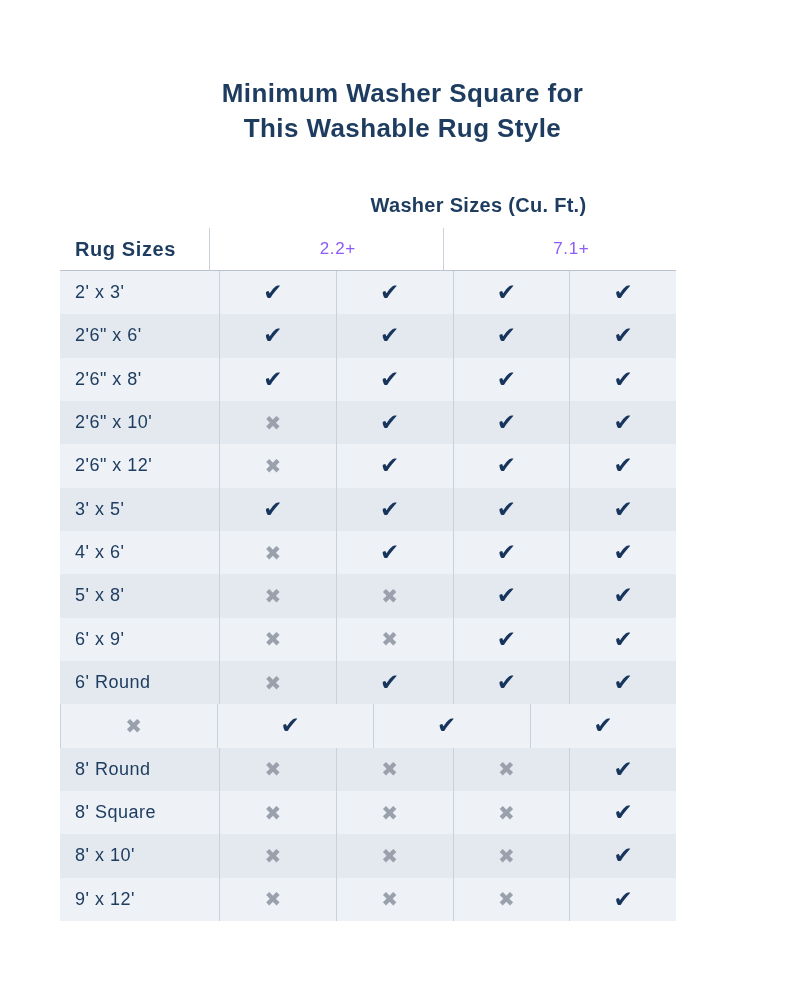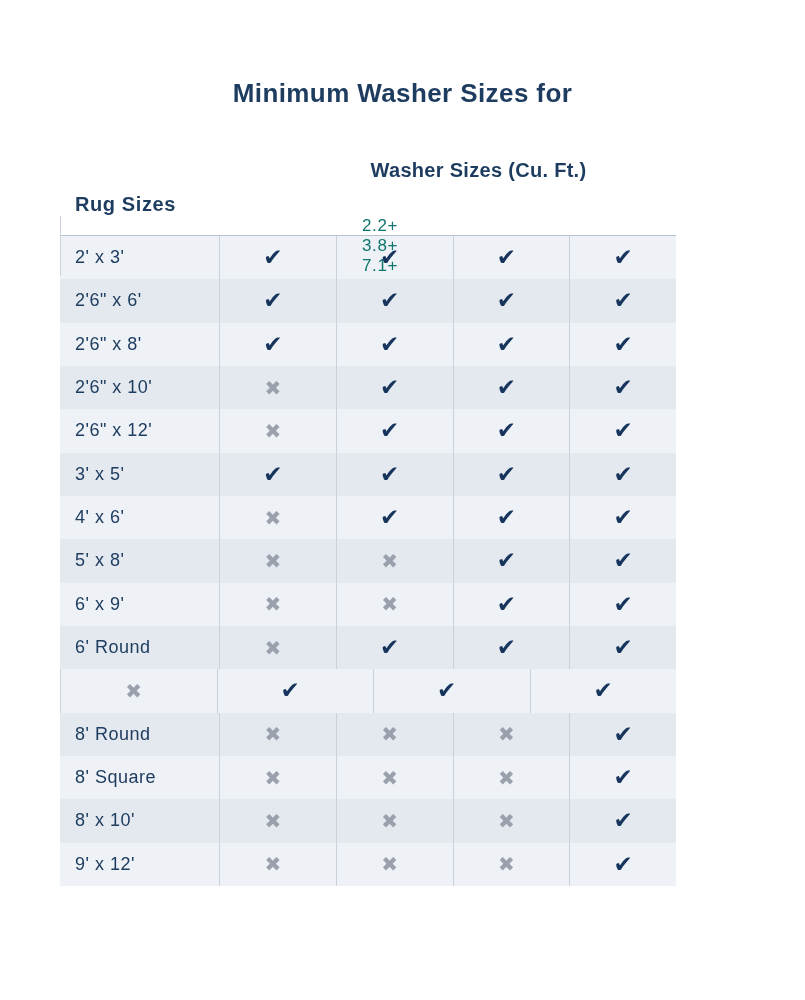--- a/index.html
+++ b/index.html
@@ -33,42 +33,41 @@
     font-weight: 700;
     letter-spacing: 0.3px;
     color: #1d3c5f;
   }
   .header-row {
     display: flex;
     height: 42px;
     margin-top: 7px;
     border-bottom: 1px solid #b9c3ce;
     background: #ffffff;
-    flex-direction: column;
   }
   .hdr-label {
     width: 149px;
     box-sizing: border-box;
     padding-left: 15px;
     display: flex;
     align-items: center;
     font-size: 20px;
     font-weight: 700;
     letter-spacing: 0.6px;
     color: #1d3c5f;
   }
   .hdr-size {
     flex: 1;
     display: flex;
     align-items: center;
     justify-content: center;
     border-left: 1px solid #c9d2dc;
     font-size: 17px;
     letter-spacing: 0.6px;
-    color: #0f766e;
+    color: #8b5cf6;
     padding-left: 23px;
   }
   .row {
     display: flex;
     height: 43.33px;
     gap: 10px;
   }
   .row.odd  { background: #eef1f6; }
   .row.even { background: #e4e9ef; }
   .cell-label {
@@ -100,31 +99,31 @@
     line-height: 1;
     font-weight: 700;
     color: #9aa1ad;
   }
 </style>
 </head>
 <body>
 
 <div>
   <h1 class="title">
-    <span>Minimum Washer Sizes for</span><br>
+    <span>Minimum Washer Square for</span><br>
+    <span>This Washable Rug Style</span>
   </h1>
 
   <div class="table">
     <div class="group-header">Washer Sizes (Cu. Ft.)</div>
 
     <div class="header-row" id="header-row">
       <div class="hdr-label">Rug Sizes</div>
 
     <div class="hdr-size">2.2+</div>
-        <div class="hdr-size">3.8+</div>
         <div class="hdr-size">7.1+</div>
       </div>
 
     <div id="table-body">
 
     <div class="row odd">
           <div class="cell-label">2' x 3'</div>
           <div class="cell-mark">
             <span class="check">✔</span>
           </div>

